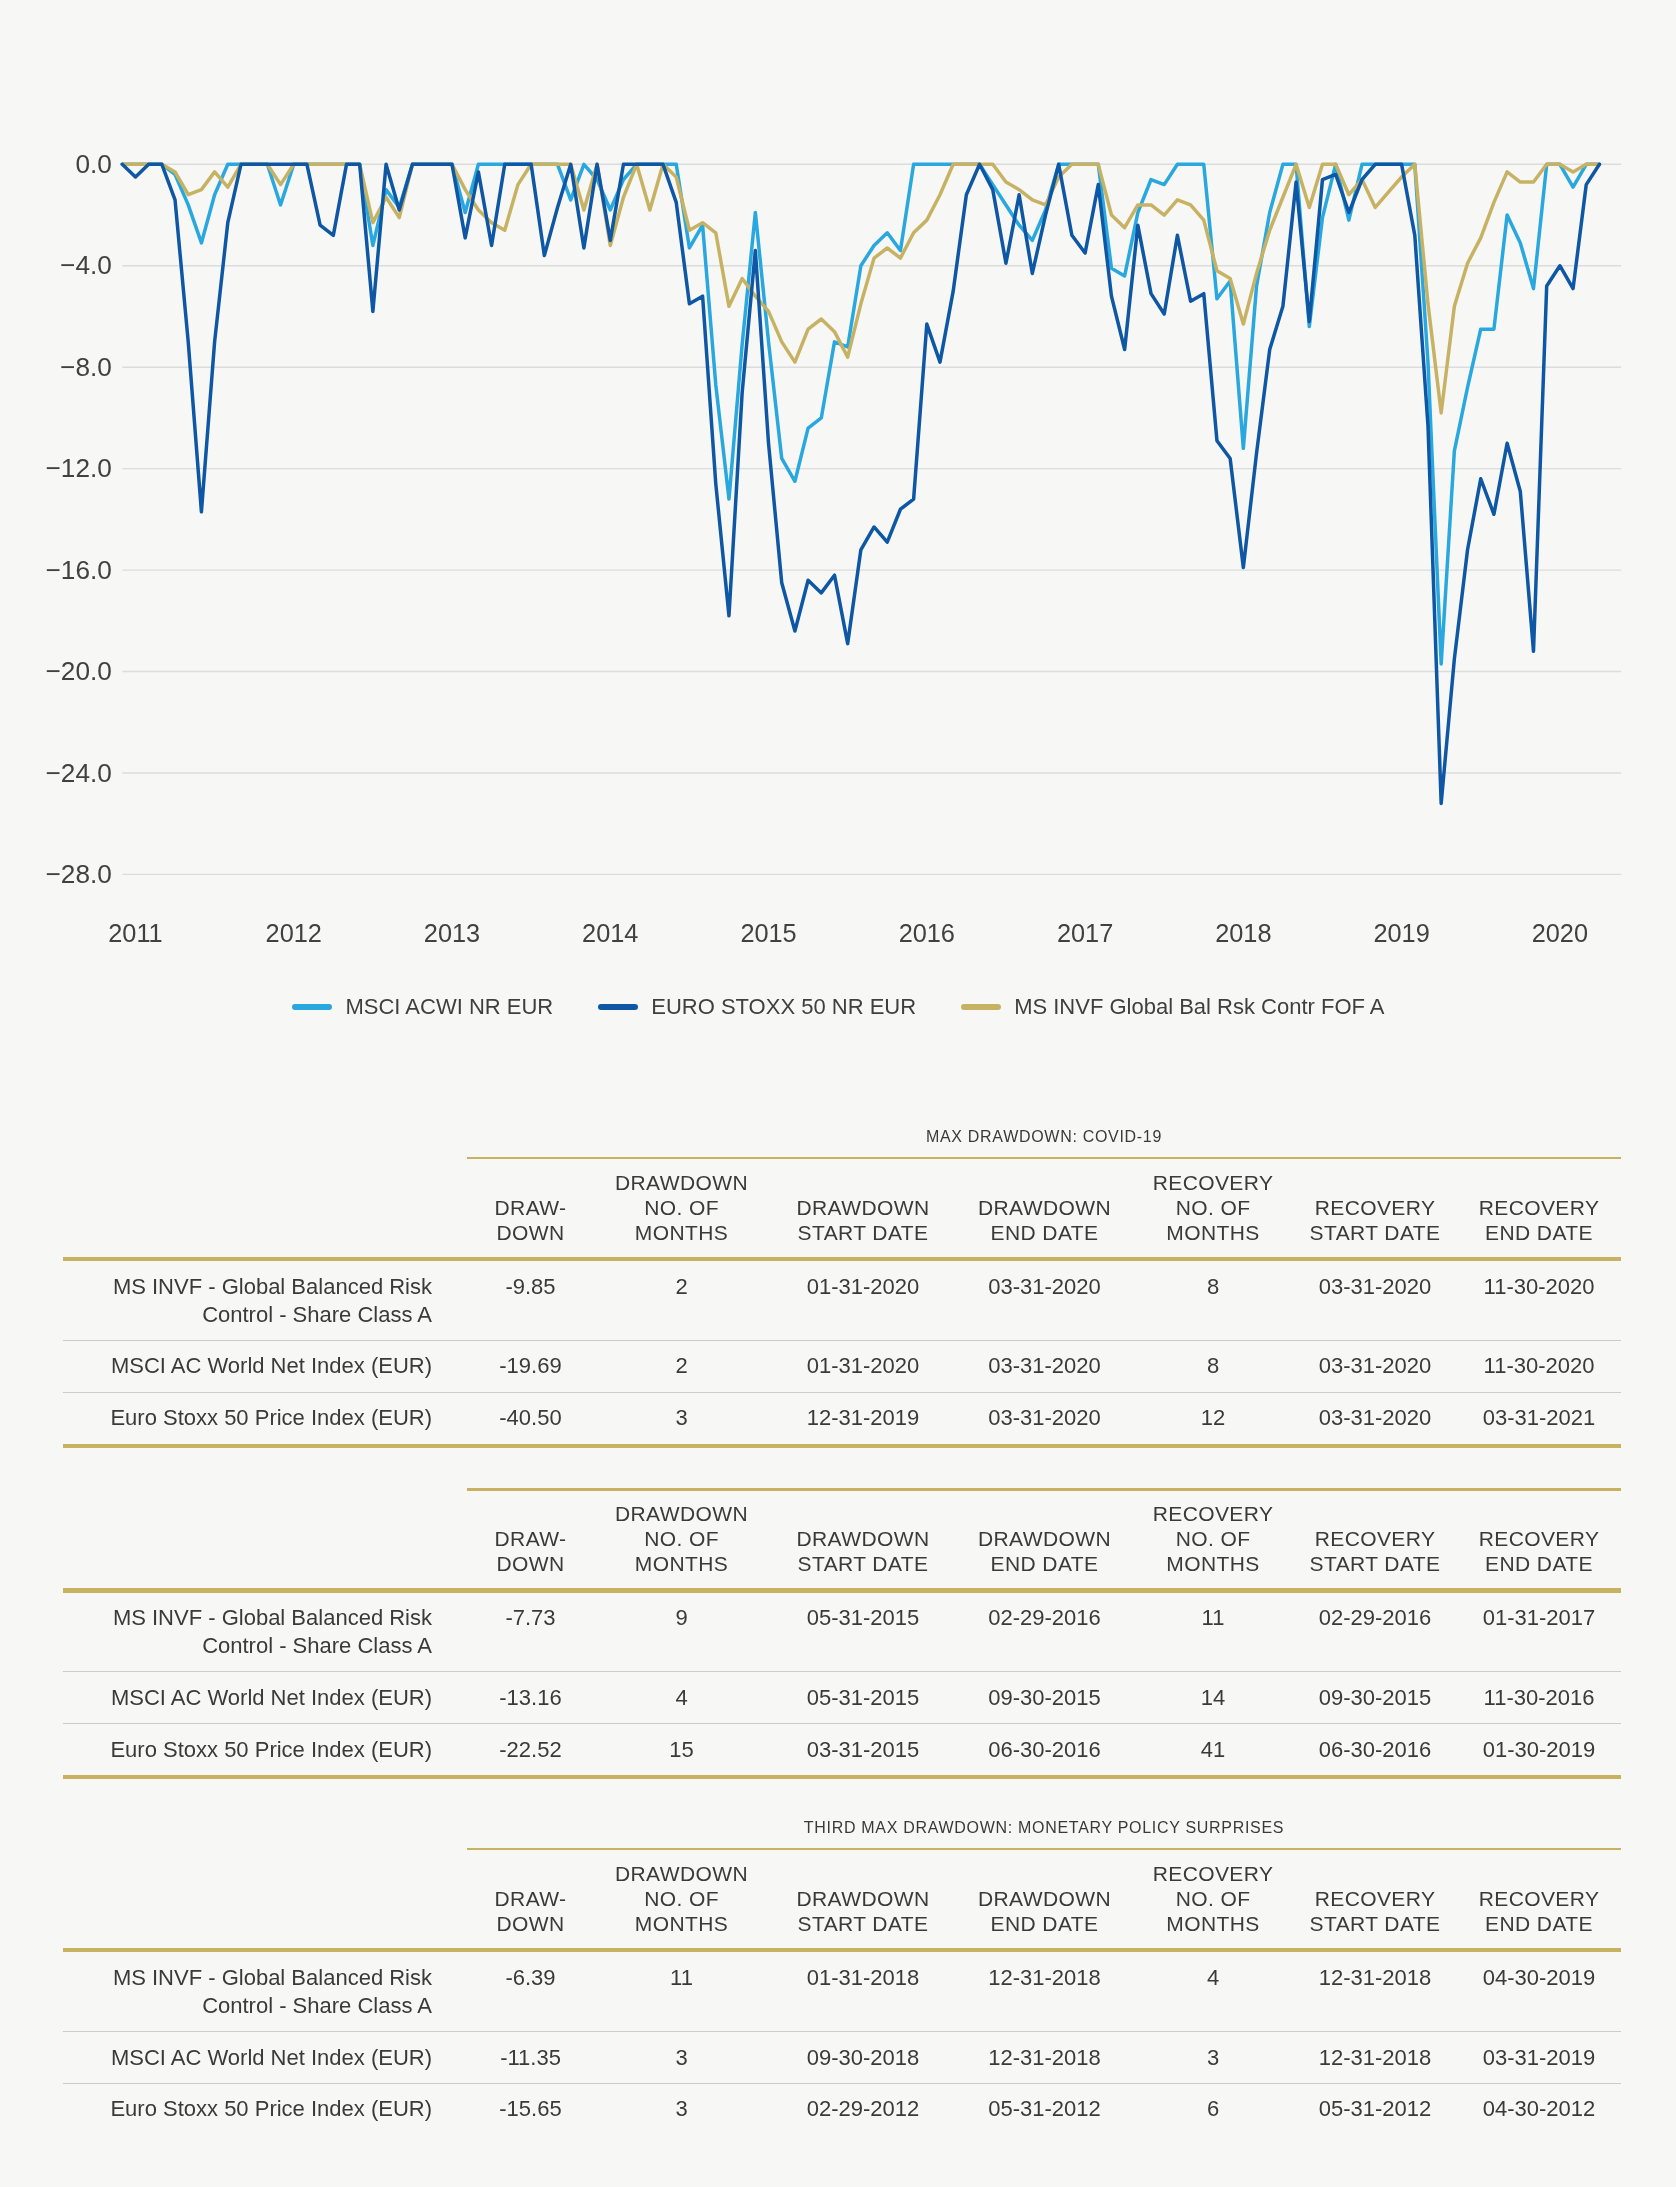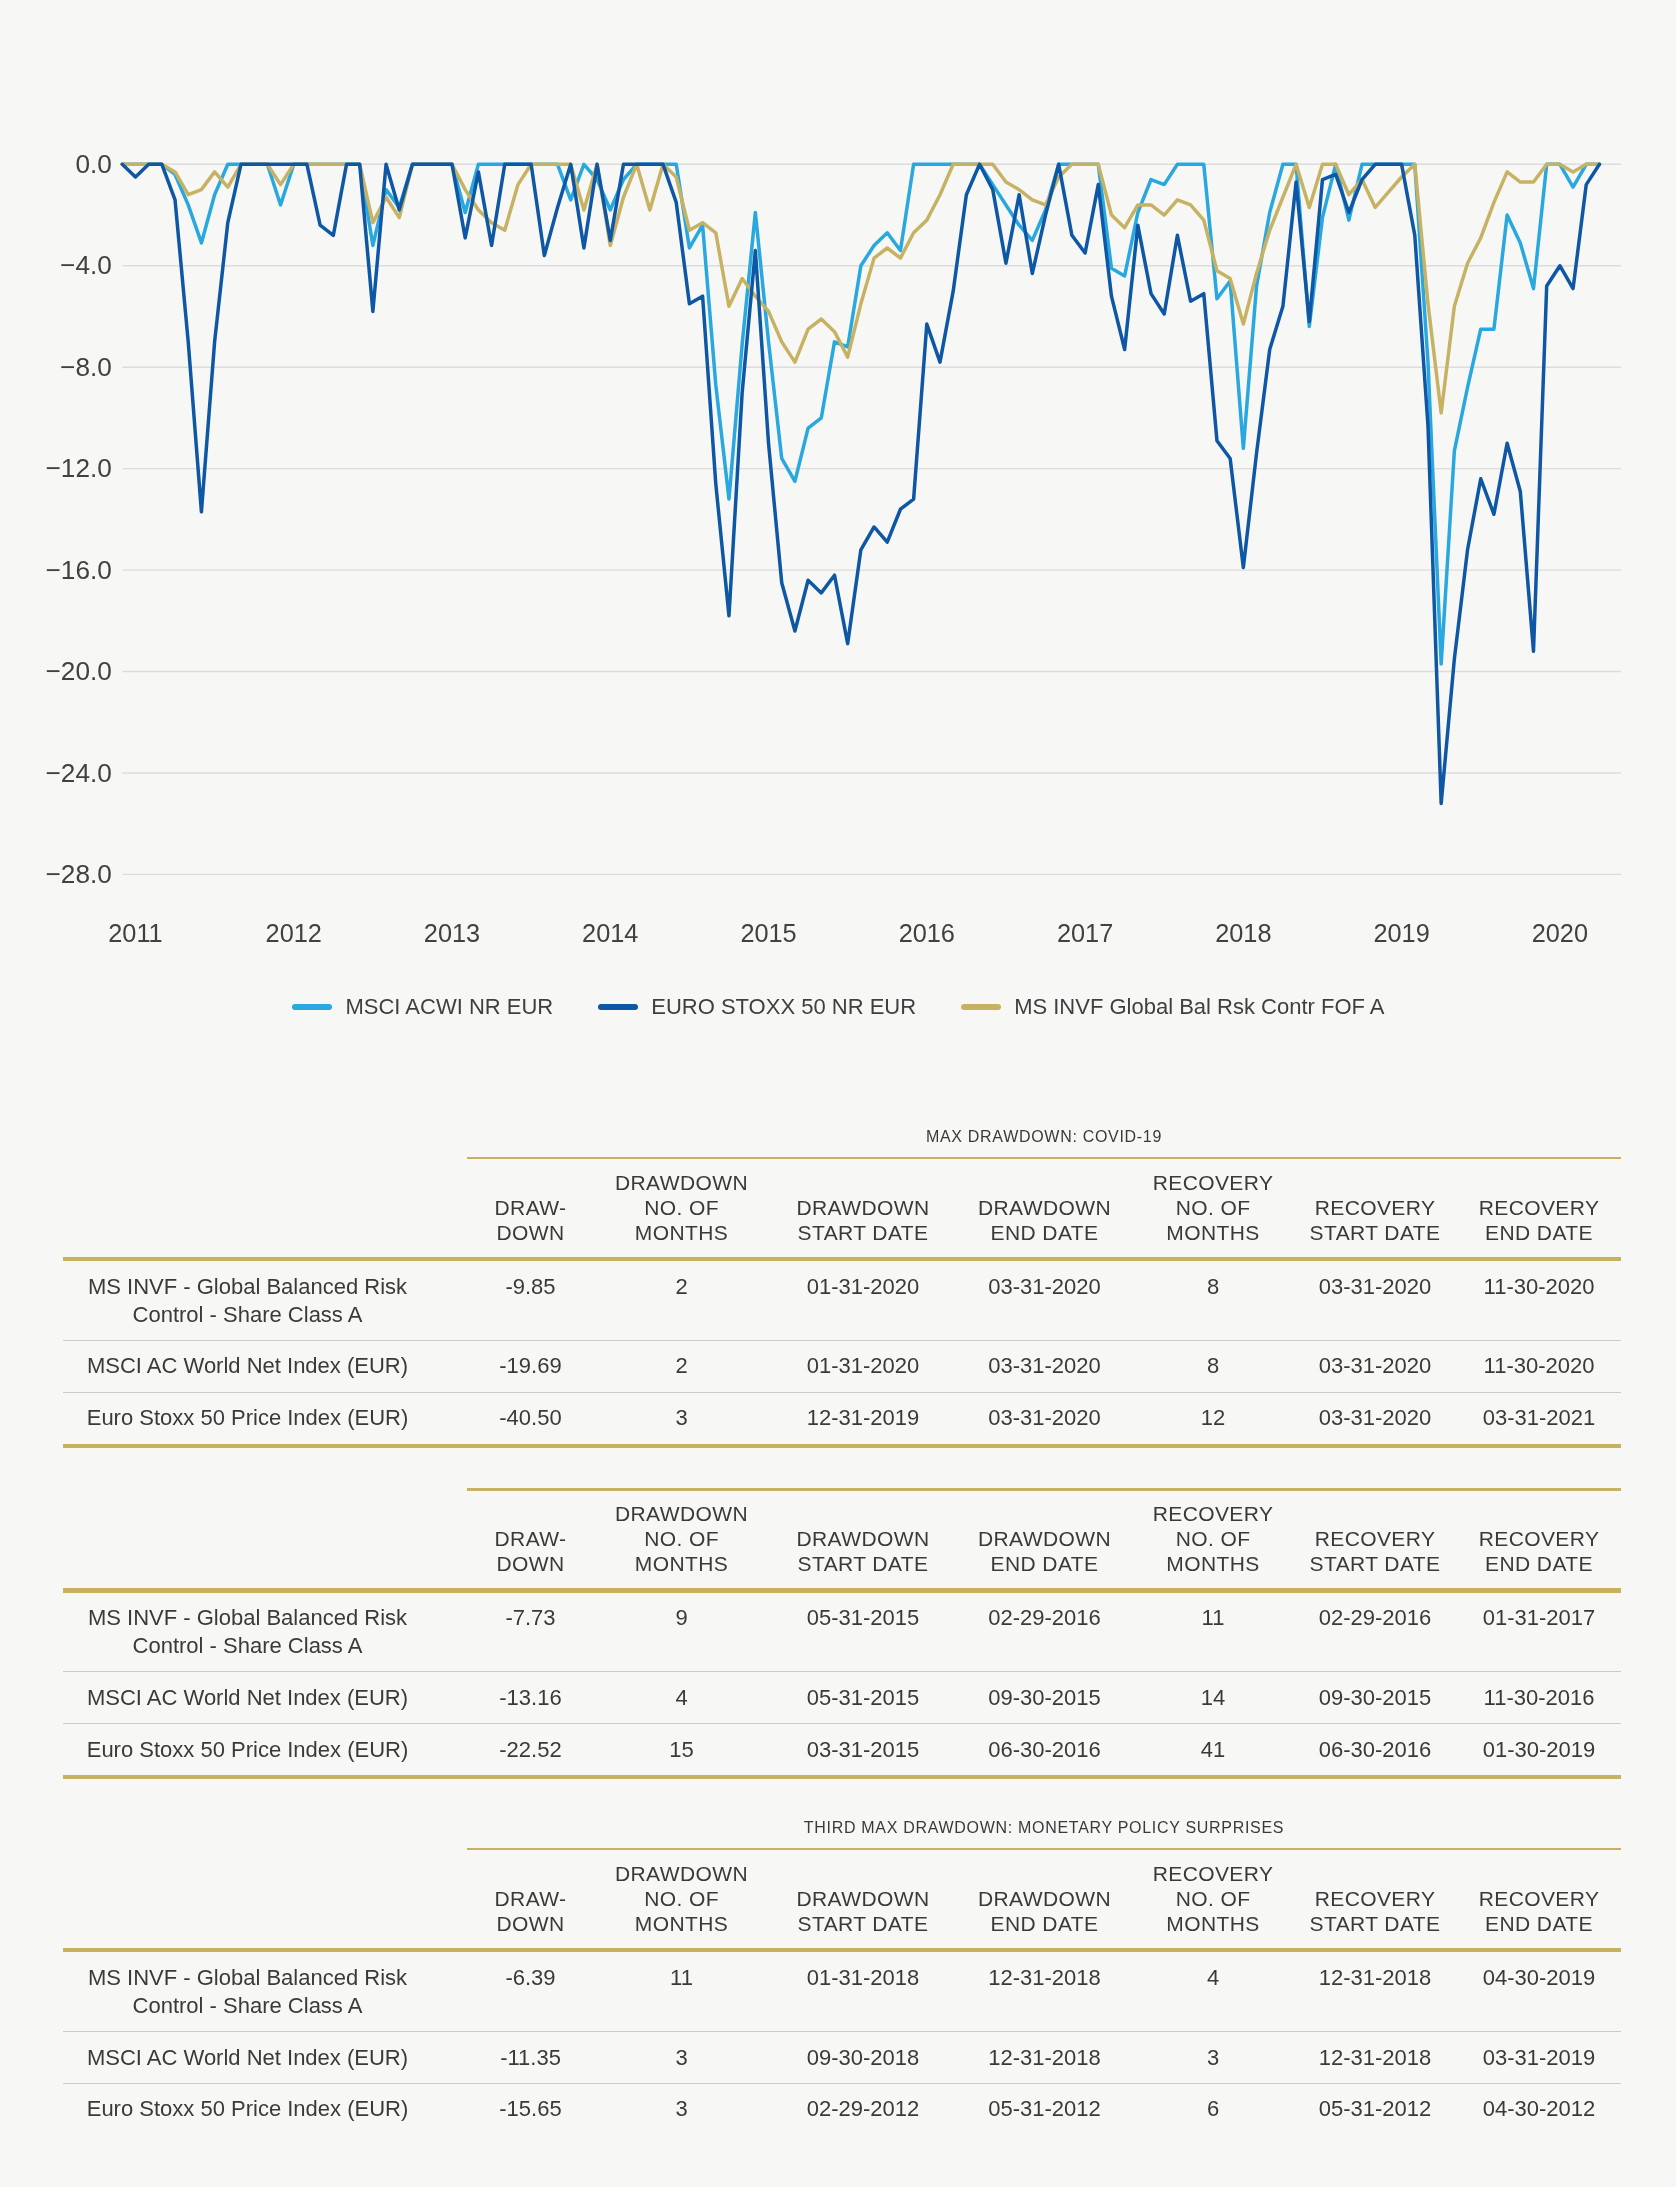--- a/index.html
+++ b/index.html
@@ -28,21 +28,21 @@
   .rule-thick-gold { height:4.4px; background:#c8b262; }
   .tbl-offset { margin-left:404px; width:1154px; }
   .tbl-grid {
     display:grid;
     grid-template-columns:404px 127px 175px 188px 175px 162px 162px 166px;
   }
   .tbl-header.tbl-grid { align-items:end; padding:10.5px 0 12.2px 0; }
   .hdr-cell { text-align:center; font-size:21px; line-height:25px; letter-spacing:0.4px; color:#3a3a3a; }
   .tbl-row.tbl-grid { padding:11.4px 0; align-items:start; }
   .tbl-row + .tbl-row { border-top:1.7px solid #cbcbcb; }
-  .row-label { text-align:center; font-size:22px; line-height:28px; color:#3a3a3a; padding-right:35px; }
+  .row-label { text-align:right; font-size:22px; line-height:28px; color:#3a3a3a; padding-right:35px; }
   .cell-value { text-align:center; font-size:22px; line-height:28px; color:#3a3a3a; }
 </style>
 </head>
 <body>
 
 <div class="page">
 
   <svg class="chart" width="1677" height="961" viewBox="0 0 1920 1100" aria-hidden="true">
       <g>
         <line x1="140" y1="188" x2="1856" y2="188" stroke="#dcdcdc" stroke-width="1.6"></line>

